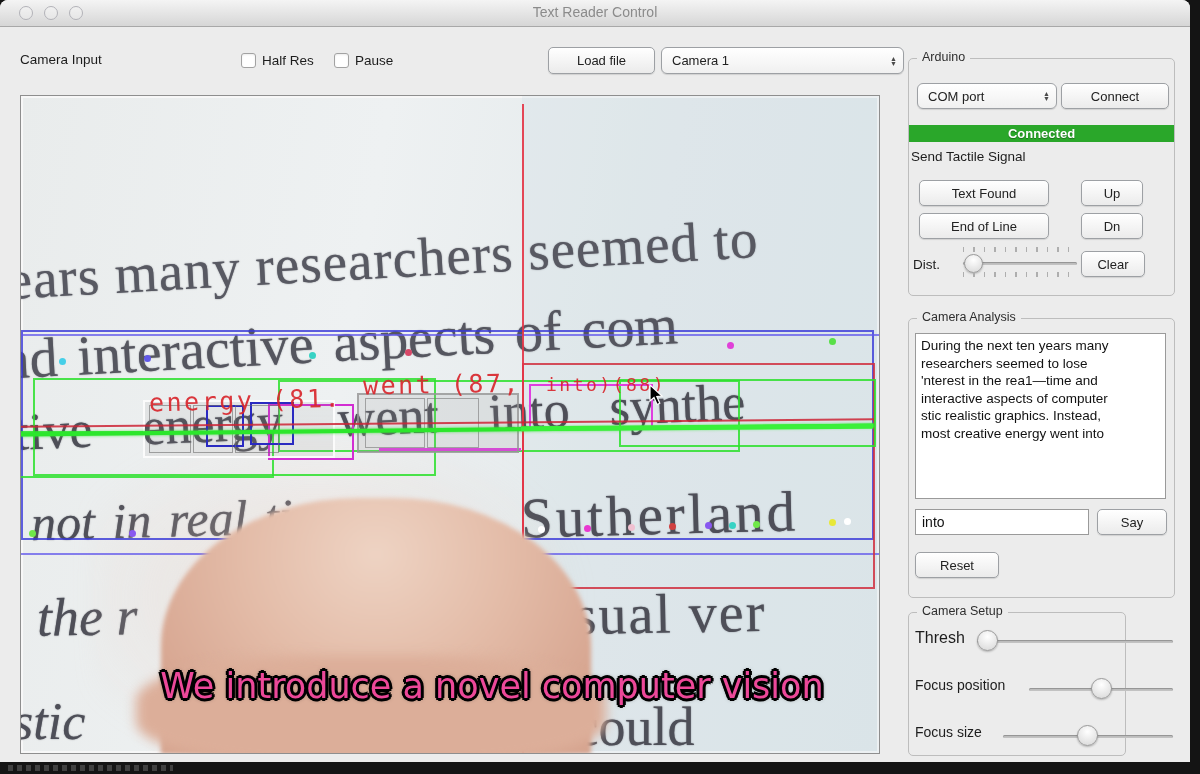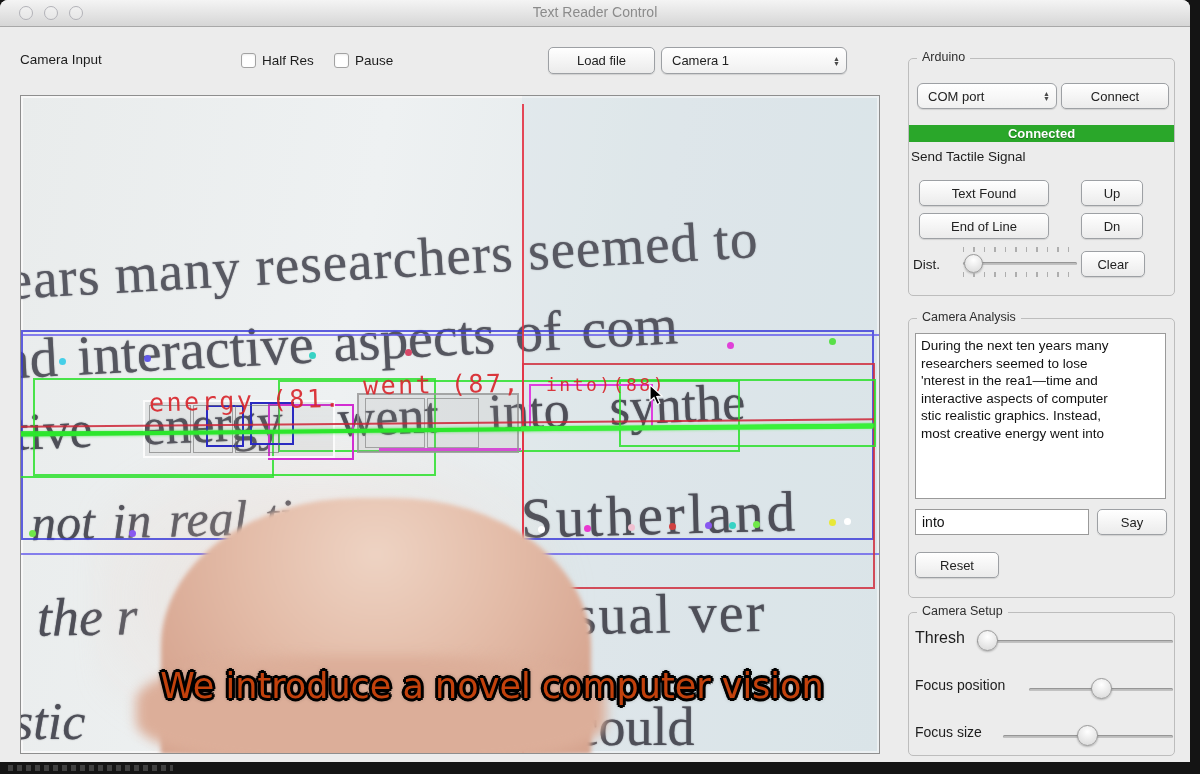--- a/index.html
+++ b/index.html
@@ -58,21 +58,21 @@
              background:rgba(203,220,229,.25);}
   .obox{position:absolute;box-sizing:border-box;z-index:10;}
   .oline{position:absolute;z-index:10;}
   .dot{position:absolute;width:7px;height:7px;border-radius:50%;z-index:12;}
   .anno{position:absolute;font-family:"DejaVu Sans Mono",monospace;color:rgba(216,38,44,.92);
         z-index:13;white-space:nowrap;letter-spacing:2.5px;}
   .finger{position:absolute;z-index:20;}
   .cursor{position:absolute;z-index:30;}
   
   .caption{position:absolute;left:0;width:984px;text-align:center;z-index:60;
-           font-family:"DejaVu Sans",sans-serif;font-size:35px;color:#c2410c;white-space:nowrap;
+           font-family:"DejaVu Sans",sans-serif;font-size:35px;color:#ec4899;white-space:nowrap;
            text-shadow:-2px -2px 0 #000,2px -2px 0 #000,-2px 2px 0 #000,2px 2px 0 #000,
                        -3px 0 0 #000,3px 0 0 #000,0 -3px 0 #000,0 3px 0 #000,0 0 5px #000;}
   
   .ta{position:absolute;box-sizing:border-box;resize:none;background:#fff;border:1px solid #9a9a9a;
       font-family:"Liberation Sans",sans-serif;font-size:13.5px;line-height:1.3;color:#111;
       padding:3px 5px;outline:none;}
   .tf{position:absolute;box-sizing:border-box;background:#fff;border:1px solid #9a9a9a;
       font-family:"Liberation Sans",sans-serif;font-size:14px;color:#111;padding:0 6px;outline:none;}
   .bmarks{position:absolute;left:8px;top:765px;width:165px;height:6px;opacity:.45;
           background:repeating-linear-gradient(90deg,#777 0 5px,transparent 5px 9px);
@@ -90,21 +90,21 @@
       <div class="tl-circle" style="left:69px"></div>
       <div class="win-title">Text Reader Control</div>
     </div>
 
     <div class="lbl" style="left:20px;top:52px">Camera Input</div>
     <input type="checkbox" class="checkbox" style="left: 241px; top: 53px;">
     <div class="lbl" style="left:262px;top:53px">Half Res</div>
     <input type="checkbox" class="checkbox" style="left: 334px; top: 53px;">
     <div class="lbl" style="left:355px;top:53px">Pause</div>
     <div class="btn" style="left:548px;top:47px;width:107px;height:27px">Load file</div>
-    <div class="combo" style="left:661px;top:47px;width:186px;height:27px">
+    <div class="combo" style="left:661px;top:47px;width:243px;height:27px">
       <span>Camera 1</span>
       <span class="stepper">
           <span>▲</span>
           <span>▼</span>
         </span>
     </div>
 
     <div class="camera">
 
       <div class="booktext" style="left:-14px;top:132px;font-size:55px;letter-spacing:1px;transform:rotate(-3.2deg);color:#585962">ears many researchers seemed to</div>
@@ -216,21 +216,21 @@
 researchers seemed to lose
 'nterest in the rea1—time and
 interactive aspects of computer
 stic realistic graphics. Instead,
 most creative energy went into</textarea>
       <input class="tf" style="left: 6px; top: 190px; width: 174px; height: 26px;" value="into">
       <div class="btn" style="left:188px;top:190px;width:70px;height:26px">Say</div>
       <div class="btn" style="left:6px;top:233px;width:84px;height:26px">Reset</div>
     </div>
 
-    <div class="group" style="left:908px;top:612px;width:267px;height:144px">
+    <div class="group" style="left:908px;top:612px;width:218px;height:144px">
       <div class="group-label">Camera Setup</div>
       <div class="lbl" style="left:6px;top:16px;font-size:16px">Thresh</div>
       <div class="track" style="left:68px;top:27px;width:196px"></div>
       <div class="knob" style="left:68px;top:17px"></div>
       <div class="lbl" style="left:6px;top:64px;font-size:14px">Focus position</div>
       <div class="track" style="left:120px;top:75px;width:144px"></div>
       <div class="knob" style="left:182px;top:65px"></div>
       <div class="lbl" style="left:6px;top:111px;font-size:14px">Focus size</div>
       <div class="track" style="left:94px;top:122px;width:170px"></div>
       <div class="knob" style="left:168px;top:112px"></div>

